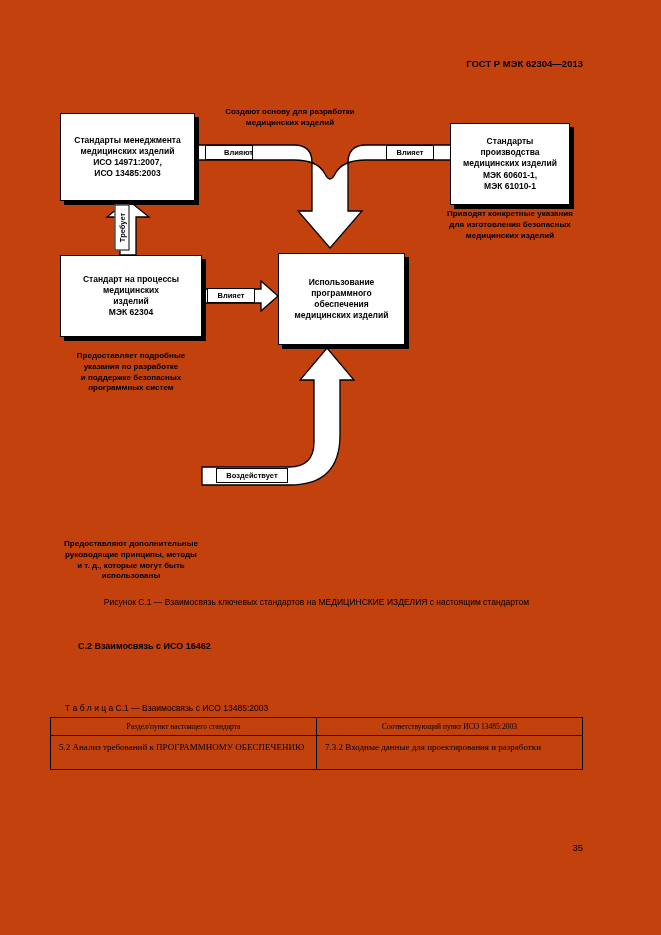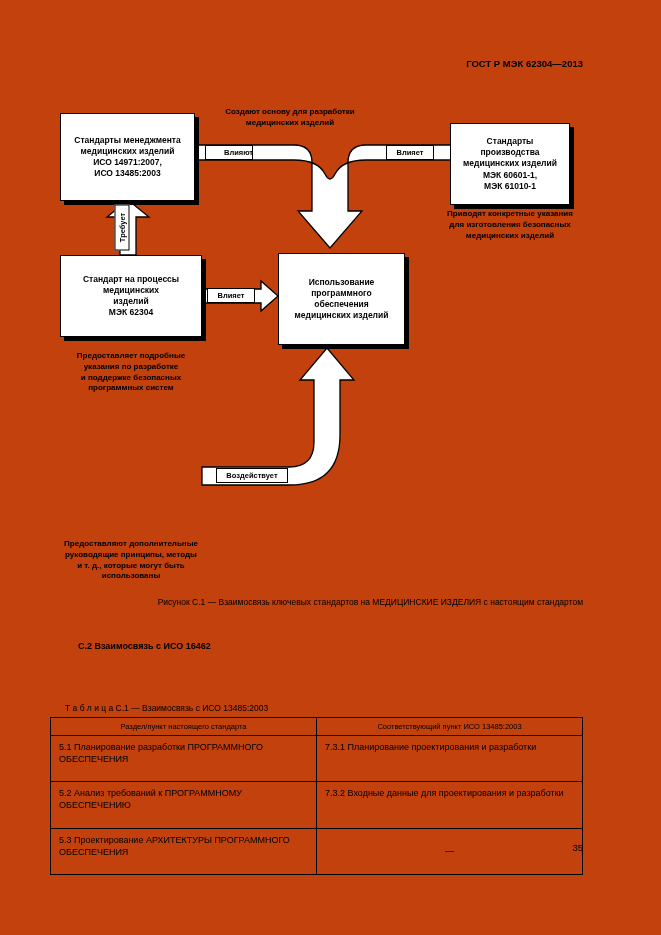--- a/index.html
+++ b/index.html
@@ -18,30 +18,30 @@
           text-align:center; font-size:8.5px; font-weight:bold; line-height:1.3; padding:2px; }
   .fbox span { white-space:pre-line; }
 
   .flabel { position:absolute; z-index:3; background:#fff; border:1px solid #000;
             display:flex; align-items:center; justify-content:center;
             font-size:7.5px; font-weight:bold; line-height:1; }
 
   .fnote { position:absolute; z-index:2; text-align:center; font-size:8px; font-weight:bold;
            line-height:1.35; white-space:pre-line; }
 
-  .figure-caption { position:absolute; top:597px; left:50px; width:533px; text-align:right; font-size:8.5px; }
+  .figure-caption { position:absolute; top:597px; left:50px; width:533px; text-align:center; font-size:8.5px; }
 
   .section-heading { position:absolute; top:641px; left:78px; font-size:9px; font-weight:bold; }
   .body-par { position:absolute; top:656px; left:50px; width:533px; font-size:9px;
               line-height:1.42; text-align:justify; text-indent:28px; }
 
   .table-title { position:absolute; top:703px; left:50px; font-size:8.5px;margin-left:15px; }
 
   table.corr { position:absolute; top:717px; left:50px; width:533px; border-collapse:collapse;
-               table-layout:fixed; }
+               table-layout:fixed;font-family:Liberation Serif, serif; }
   table.corr th, table.corr td { border:1px solid #000; }
   table.corr th { font-size:7.5px; font-weight:normal; text-align:center; padding:4px 4px; }
   table.corr td { font-size:9px; vertical-align:top; text-align:left;
                   padding:5px 8px 16px 8px; line-height:1.35; }
   table.corr td.cell-center { text-align:center; vertical-align:middle; padding:5px 8px; }
 
   .page-number { position:absolute; top:842px; right:78px; font-size:9.5px; }
 </style>
 </head>
 <body>
@@ -126,29 +126,21 @@
 
   <table class="corr">
     <thead>
       <tr>
         <th style="width:50%;">Раздел/пункт настоящего стандарта</th>
         <th style="width:50%;">Соответствующий пункт ИСО 13485:2003</th>
       </tr>
     </thead>
     <tbody>
       <tr>
-        <td>5.1 Планирование разработки ПРОГРАММНОГО ОБЕСПЕЧЕНИЯ</td>
-        <td>7.3.1 Планирование проектирования и разработки</td>
-      </tr>
-      <tr>
         <td>5.2 Анализ требований к ПРОГРАММНОМУ ОБЕСПЕЧЕНИЮ</td>
         <td>7.3.2 Входные данные для проектирования и разработки</td>
-      </tr>
-      <tr>
-        <td>5.3 Проектирование АРХИТЕКТУРЫ ПРОГРАММНОГО ОБЕСПЕЧЕНИЯ</td>
-        <td class="cell-center">—</td>
       </tr>
     </tbody>
   </table>
 
   <div class="page-number">35</div>
 
 </div>
 
 </body></html>

